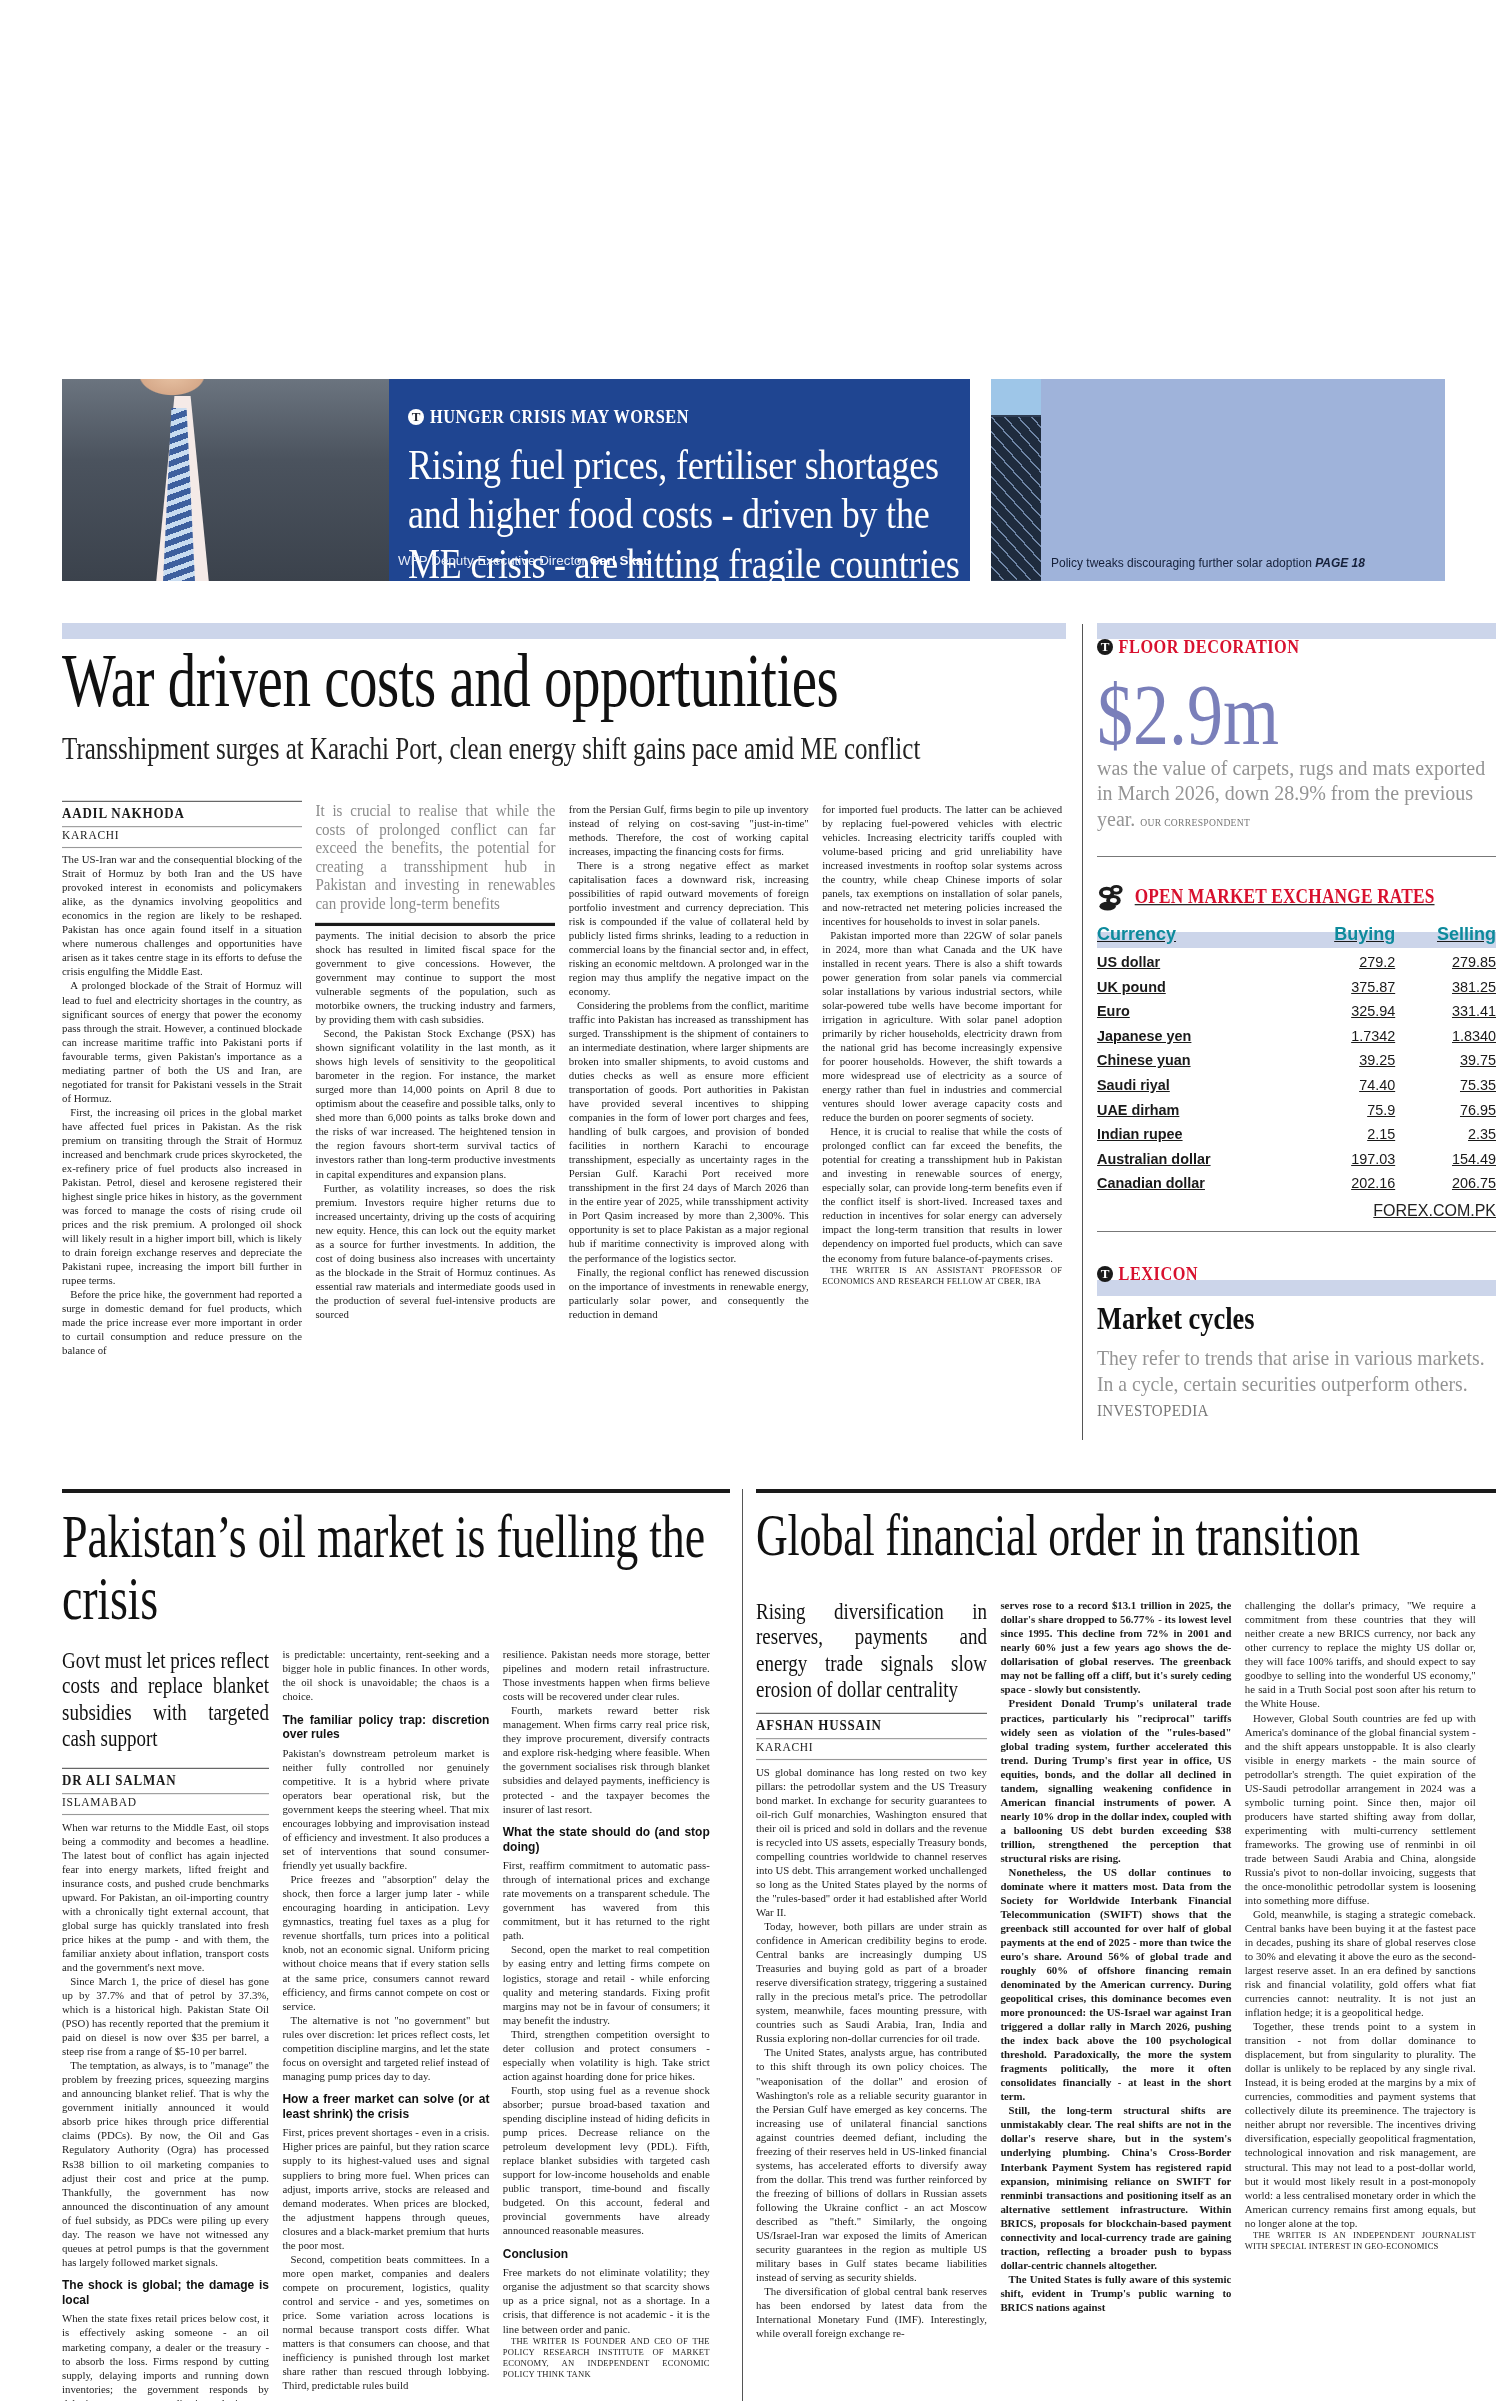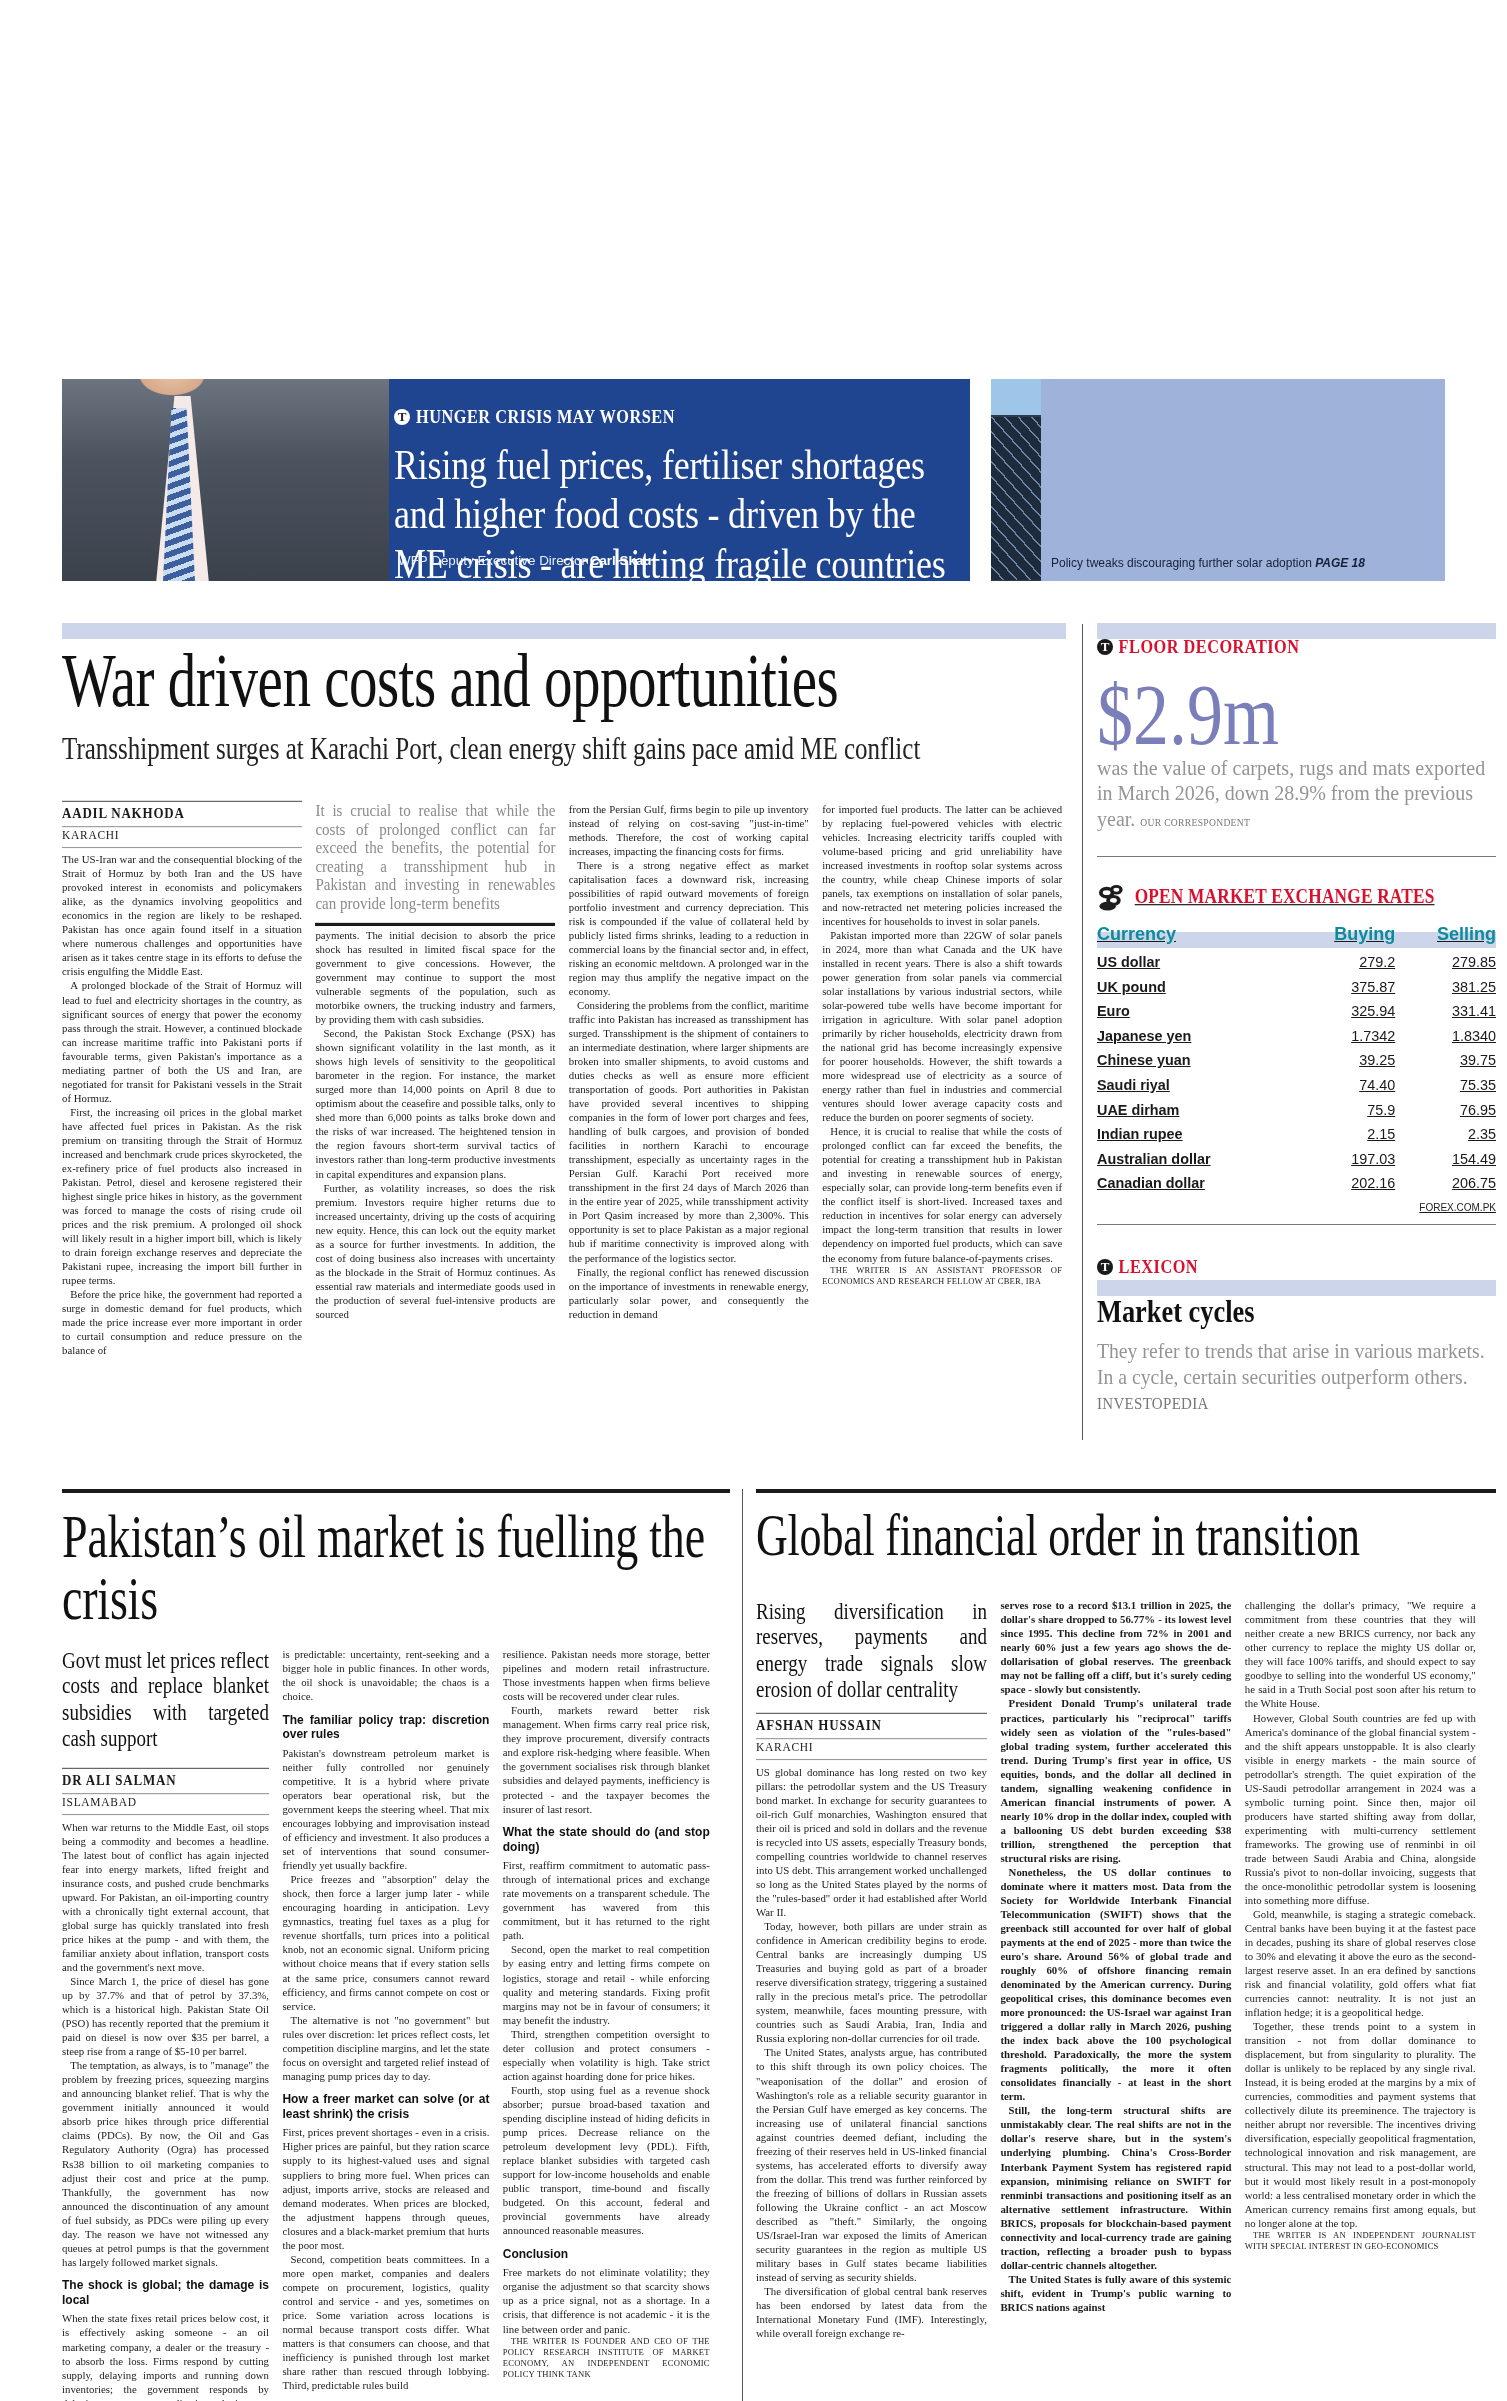--- a/index.html
+++ b/index.html
@@ -86,21 +86,21 @@
   .tlogo:after{
     content:"T";position:absolute;inset:0;display:flex;align-items:center;justify-content:center;
     font-family:"Liberation Serif",serif;font-size:13px;font-weight:700;color:#1f2430;
   }
   .tlogo.dark{background:#1a1a1a;}
   .tlogo.dark:after{color:#fff;}
   .kicker-text{
     font-size:16.3px;letter-spacing:0.5px;font-weight:700;color:#fff;
     font-family:"Liberation Serif",serif;transform:scaleY(1.2);transform-origin:left center;
   }
-  .teaser-left .tcontent{position:absolute;left:332px;top:28px;width:557px;}
+  .teaser-left .tcontent{position:absolute;left:346px;top:28px;width:557px;}
   .teaser-left .thead{
     font-size:36px;line-height:1.17;color:#fff;margin-top:13.4px;
     font-family:"Liberation Serif",serif;transform:scaleY(1.18);transform-origin:top left;
     letter-spacing:-0.2px;
   }
   .teaser-left .tfoot{
     position:absolute;left:336px;bottom:13.4px;font-size:13.4px;color:#e9eef7;
     font-family:"Liberation Sans",sans-serif;
   }
   .teaser-left .tfoot b{color:#fff;}
@@ -192,21 +192,21 @@
     font-family:"Liberation Sans",sans-serif;font-weight:700;font-size:18px;color:#0d8a9c;
     text-align:right;padding:2.9px 0 4.8px;
   }
   table.fx th:first-child{text-align:left;}
   table.fx td{
     font-family:"Liberation Sans",sans-serif;font-size:14.4px;color:#1a1a1a;
     text-align:right;padding:4.3px 0;
   }
   table.fx td:first-child{text-align:left;font-weight:700;}
   .fx-src{
-    font-family:"Liberation Sans",sans-serif;font-size:10px;text-align:right;color:#222;margin-top:6.7px;
+    font-family:"Liberation Sans",sans-serif;font-size:16px;text-align:right;color:#222;margin-top:6.7px;
   }
 
   .lex-rule{border-top:1px solid #777;margin-top:10.6px;}
   .lex-word{
     font-family:"Liberation Serif",serif;font-weight:700;font-size:26.4px;color:#111;margin-top:16.3px;
     transform:scaleY(1.2);transform-origin:top left;
   }
   .lex-def{
     font-family:"Liberation Serif",serif;font-size:19.7px;line-height:1.2;color:#949494;margin-top:14.4px;
     transform:scaleY(1.08);transform-origin:top left;

